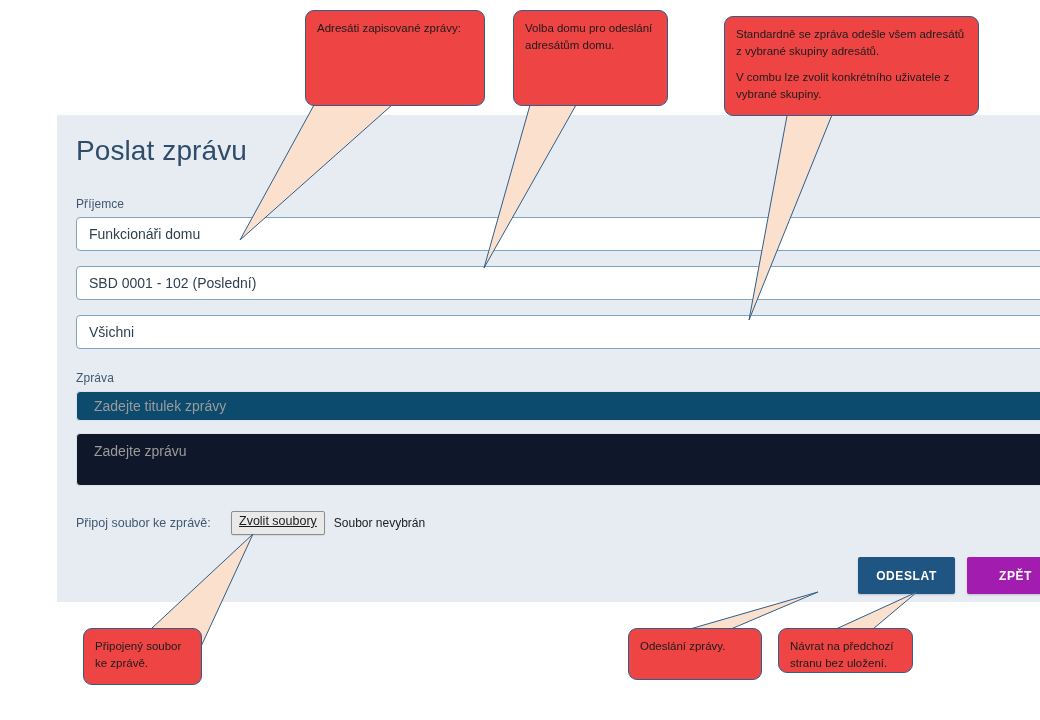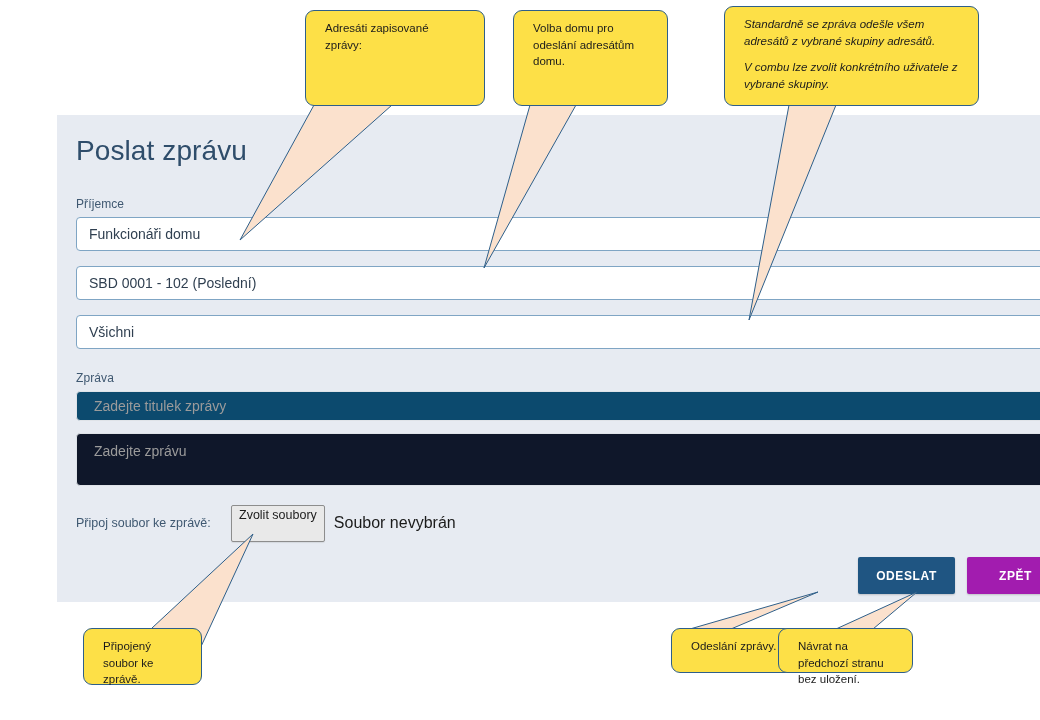--- a/index.html
+++ b/index.html
@@ -27,29 +27,29 @@
   .tail {
     fill: #fbe1cd;
     stroke: #2e5f8a;
     stroke-width: 1;
     stroke-linejoin: miter;
   }
 
   
   .callout {
     position: absolute;
-    background: #fde047;
+    background: #ef4444;
     border: 1px solid #2e5f8a;
     border-radius: 9px;
     box-sizing: border-box;
     z-index: 10;
     color: #1b1b1b;
     font-size: 11.5px;
     line-height: 1.45;
-    padding: 9px 19px;
+    padding: 9px 11px;
     font-family: "Liberation Sans", sans-serif;
   }
   .callout p { margin: 0; }
   .callout p + p { margin-top: 10px; }
   .callout ul {
     margin: 2px 0 0 0;
     padding: 0;
     list-style: none;
   }
   .callout li {
@@ -172,26 +172,27 @@
     color: #3f5871;
     width: 155px;
   }
   .file-btn {
     font-family: "Liberation Sans", sans-serif;
     font-size: 12.5px;
     color: #1b1b1b;
     background: #e9e9e9;
     border: 1px solid #8d8d8d;
     border-radius: 2px;
-    padding: 2px 7px 19px 7px;
+    padding: 2px 7px 6px 7px;
     line-height: 14px;
     box-shadow: 0 1px 1px rgba(0,0,0,.08);
+    text-decoration: underline;
   }
   .file-status {
-    font-size: 16px;
+    font-size: 12px;
     color: #1b1b1b;
     margin-left: 9px;
   }
   .file-note {
     font-size: 12.5px;
     font-style: italic;
     color: #2b2b2b;
     margin-left: 115px;
   }
 
@@ -293,28 +294,28 @@
 </svg>
 
 <div class="callout" style="left:305px; top:10px; width:180px; height:96px;">
   <p>Adresáti zapisované zprávy:</p>
 </div>
 
 <div class="callout" style="left:513px; top:10px; width:155px; height:96px;">
   <p>Volba domu pro odeslání adresátům domu.</p>
 </div>
 
-<div class="callout" style="left:724px; top:6px; width:255px; height:100px;font-style:italic;">
+<div class="callout" style="left:724px; top:16px; width:255px; height:100px;">
   <p>Standardně se zpráva odešle všem adresátů z vybrané skupiny adresátů.</p>
   <p>V combu lze zvolit konkrétního uživatele z vybrané skupiny.</p>
 </div>
 
 <div class="callout" style="left:83px; top:628px; width:119px; height:57px;">
   <p>Připojený soubor ke zprávě.</p>
 </div>
 
-<div class="callout" style="left:628px; top:628px; width:134px; height:45px;margin-left:43px;">
+<div class="callout" style="left:628px; top:628px; width:134px; height:52px;">
   <p>Odeslání zprávy.</p>
 </div>
 
 <div class="callout" style="left:778px; top:628px; width:135px; height:45px;">
   <p>Návrat na předchozí stranu bez uložení.</p>
 </div>
 
 </body></html>

